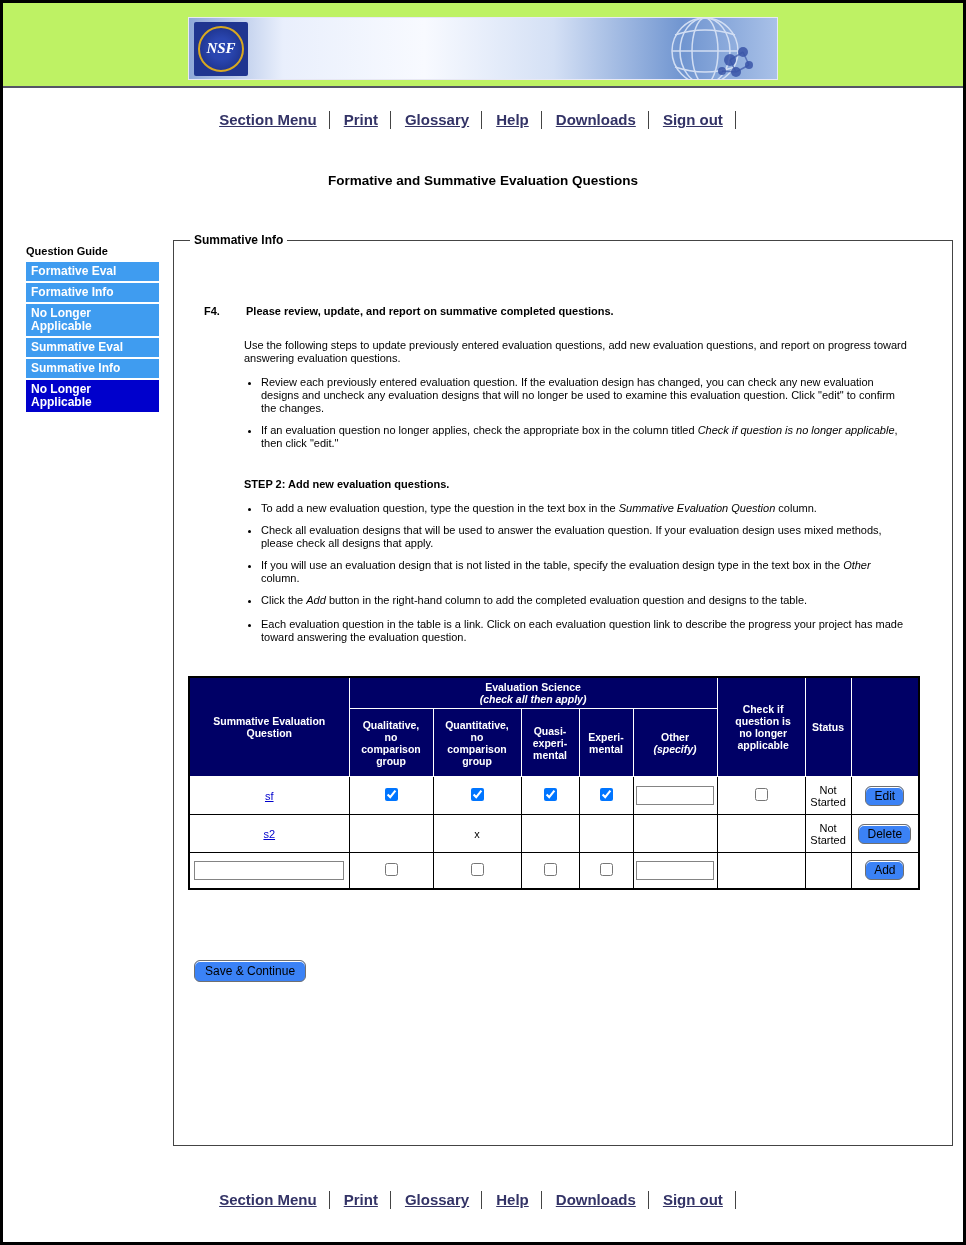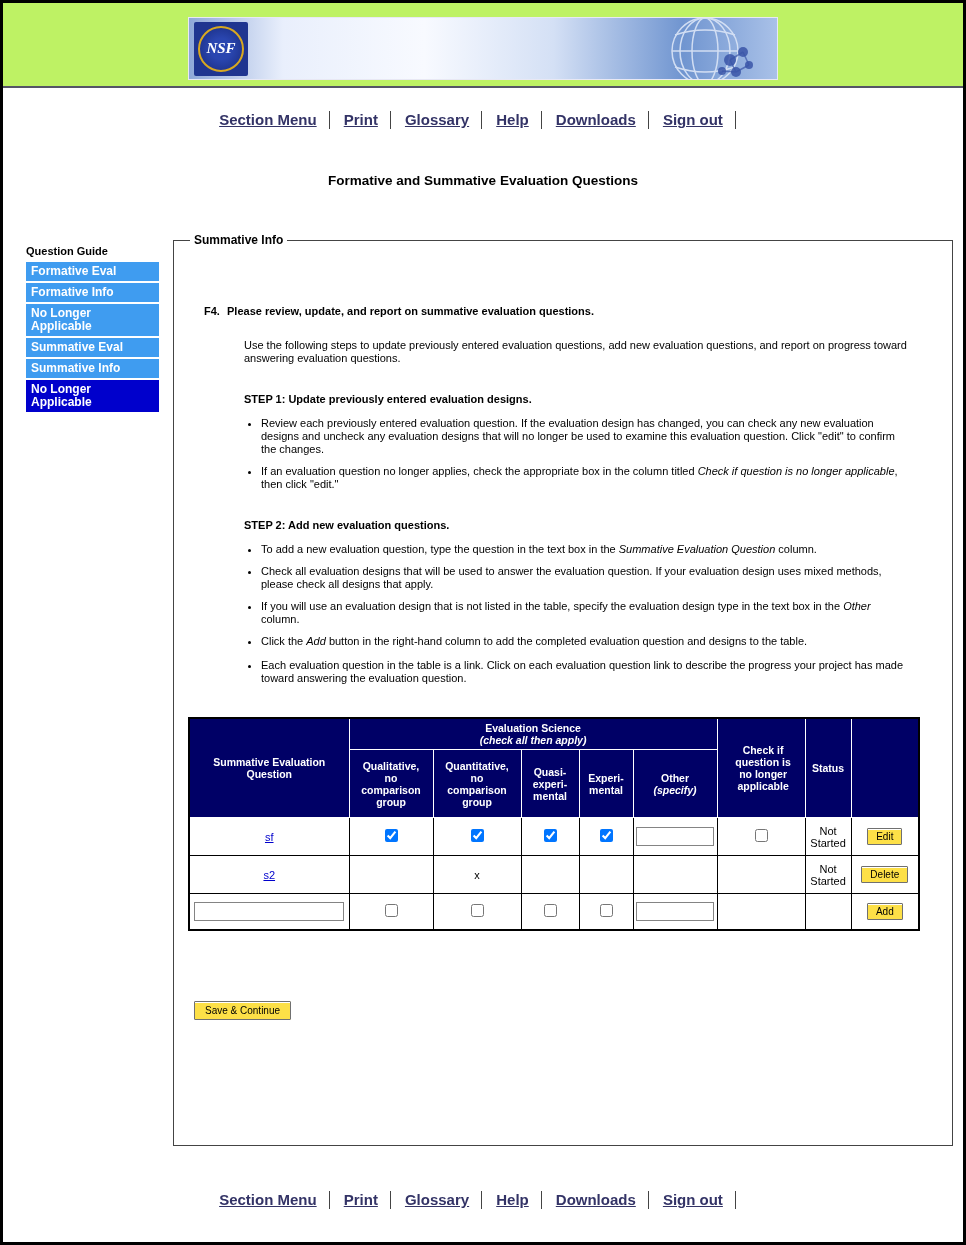--- a/index.html
+++ b/index.html
@@ -44,21 +44,21 @@
   .side-item { background:#3f9cf0; color:#fff; font-weight:bold; font-size:12px;
                line-height:13px; padding:3px 5px; margin-bottom:2px; cursor:pointer; }
   .side-item.active { background:#0000cc; }
 
   
   fieldset.main { position:absolute; left:170px; top:230px; width:780px; height:913px;
                   border:1px solid #444; padding:0 14px; }
   fieldset.main legend { font-weight:bold; font-size:12px; padding:0 4px; margin-left:2px; }
 
   .q-row { display:flex; margin:58px 0 0 16px; }
-  .q-num { font-weight:bold; width:23px; flex:0 0 auto; }
+  .q-num { font-weight:bold; width:42px; flex:0 0 auto; }
   .q-text { font-weight:bold; }
 
   .content { margin-left:56px; width:666px; line-height:13px; }
   .intro { margin-top:22px; }
   .step-heading { font-weight:bold; margin-top:28px; }
   ul.bullets { margin-top:11px; padding-left:17px; }
   ul.bullets li { margin-bottom:9px; }
   em.it { font-style:italic; }
 
   
@@ -76,22 +76,22 @@
   .pre { white-space:pre-line; }
   td.q-cell { text-align:left; padding-left:6px; }
   td.status { font-size:10px; line-height:12px; }
   .t-link { color:#0000cc; text-decoration:underline; }
 
   input[type="text"] { border:1px solid #848484; height:19px; font-size:11px; padding:0 2px; background:#fff; }
   .q-input { width:150px; }
   .other-input { width:78px; }
   input[type="checkbox"] { width:13px; height:13px; }
 
-  .btn { font-family:"Liberation Sans", sans-serif; font-size:10px; color:#000;
-         background:#fde047; border:1px solid #707070; border-radius:1px;
+  .btn { font-family:"Liberation Sans", sans-serif; font-size:12px; color:#000;
+         background:#3b82f6; border:1px solid #707070; border-radius:6px;
          padding:2px 8px; cursor:pointer; box-shadow:inset 0 1px 0 #fff; }
   .save-btn { margin:70px 0 0 6px; padding:3px 10px; }
 </style>
 </head>
 <body>
 
 <div class="page">
 
   <div class="header-band">
     <div class="banner">
@@ -144,27 +144,26 @@
     <div class="side-item">Summative Eval</div>
     <div class="side-item">Summative Info</div>
     <div class="side-item active">No Longer Applicable</div>
   </div>
 
   <fieldset class="main">
     <legend>Summative Info</legend>
 
     <div class="q-row">
       <span class="q-num">F4.</span>
-      <span class="q-text">Please review, update, and report on summative evaluation questions.</span>
+      <span class="q-text">Please review, update, and report on summative completed questions.</span>
     </div>
 
     <div class="content">
       <div class="intro">Use the following steps to update previously entered evaluation questions, add new evaluation questions, and report on progress toward answering evaluation questions.</div>
 
-      <div class="step-heading">STEP 1: Update previously entered evaluation designs.</div>
       <ul class="bullets">
         <li><span>Review each previously entered evaluation question. If the evaluation design has changed, you can check any new evaluation designs and uncheck any evaluation designs that will no longer be used to examine this evaluation question. Click "edit" to confirm the changes.</span></li>
         <li><span>If an evaluation question no longer applies, check the appropriate box in the column titled </span><em class="it">Check if question is no longer applicable</em><span>, then click "edit."</span></li>
       </ul>
 
       <div class="step-heading">STEP 2: Add new evaluation questions.</div>
       <ul class="bullets">
         <li><span>To add a new evaluation question, type the question in the text box in the </span><em class="it">Summative Evaluation Question</em><span> column.</span></li>
         <li><span>Check all evaluation designs that will be used to answer the evaluation question. If your evaluation design uses mixed methods, please check all designs that apply.</span></li>
         <li><span>If you will use an evaluation design that is not listed in the table, specify the evaluation design type in the text box in the </span><em class="it">Other</em><span> column.</span></li>

